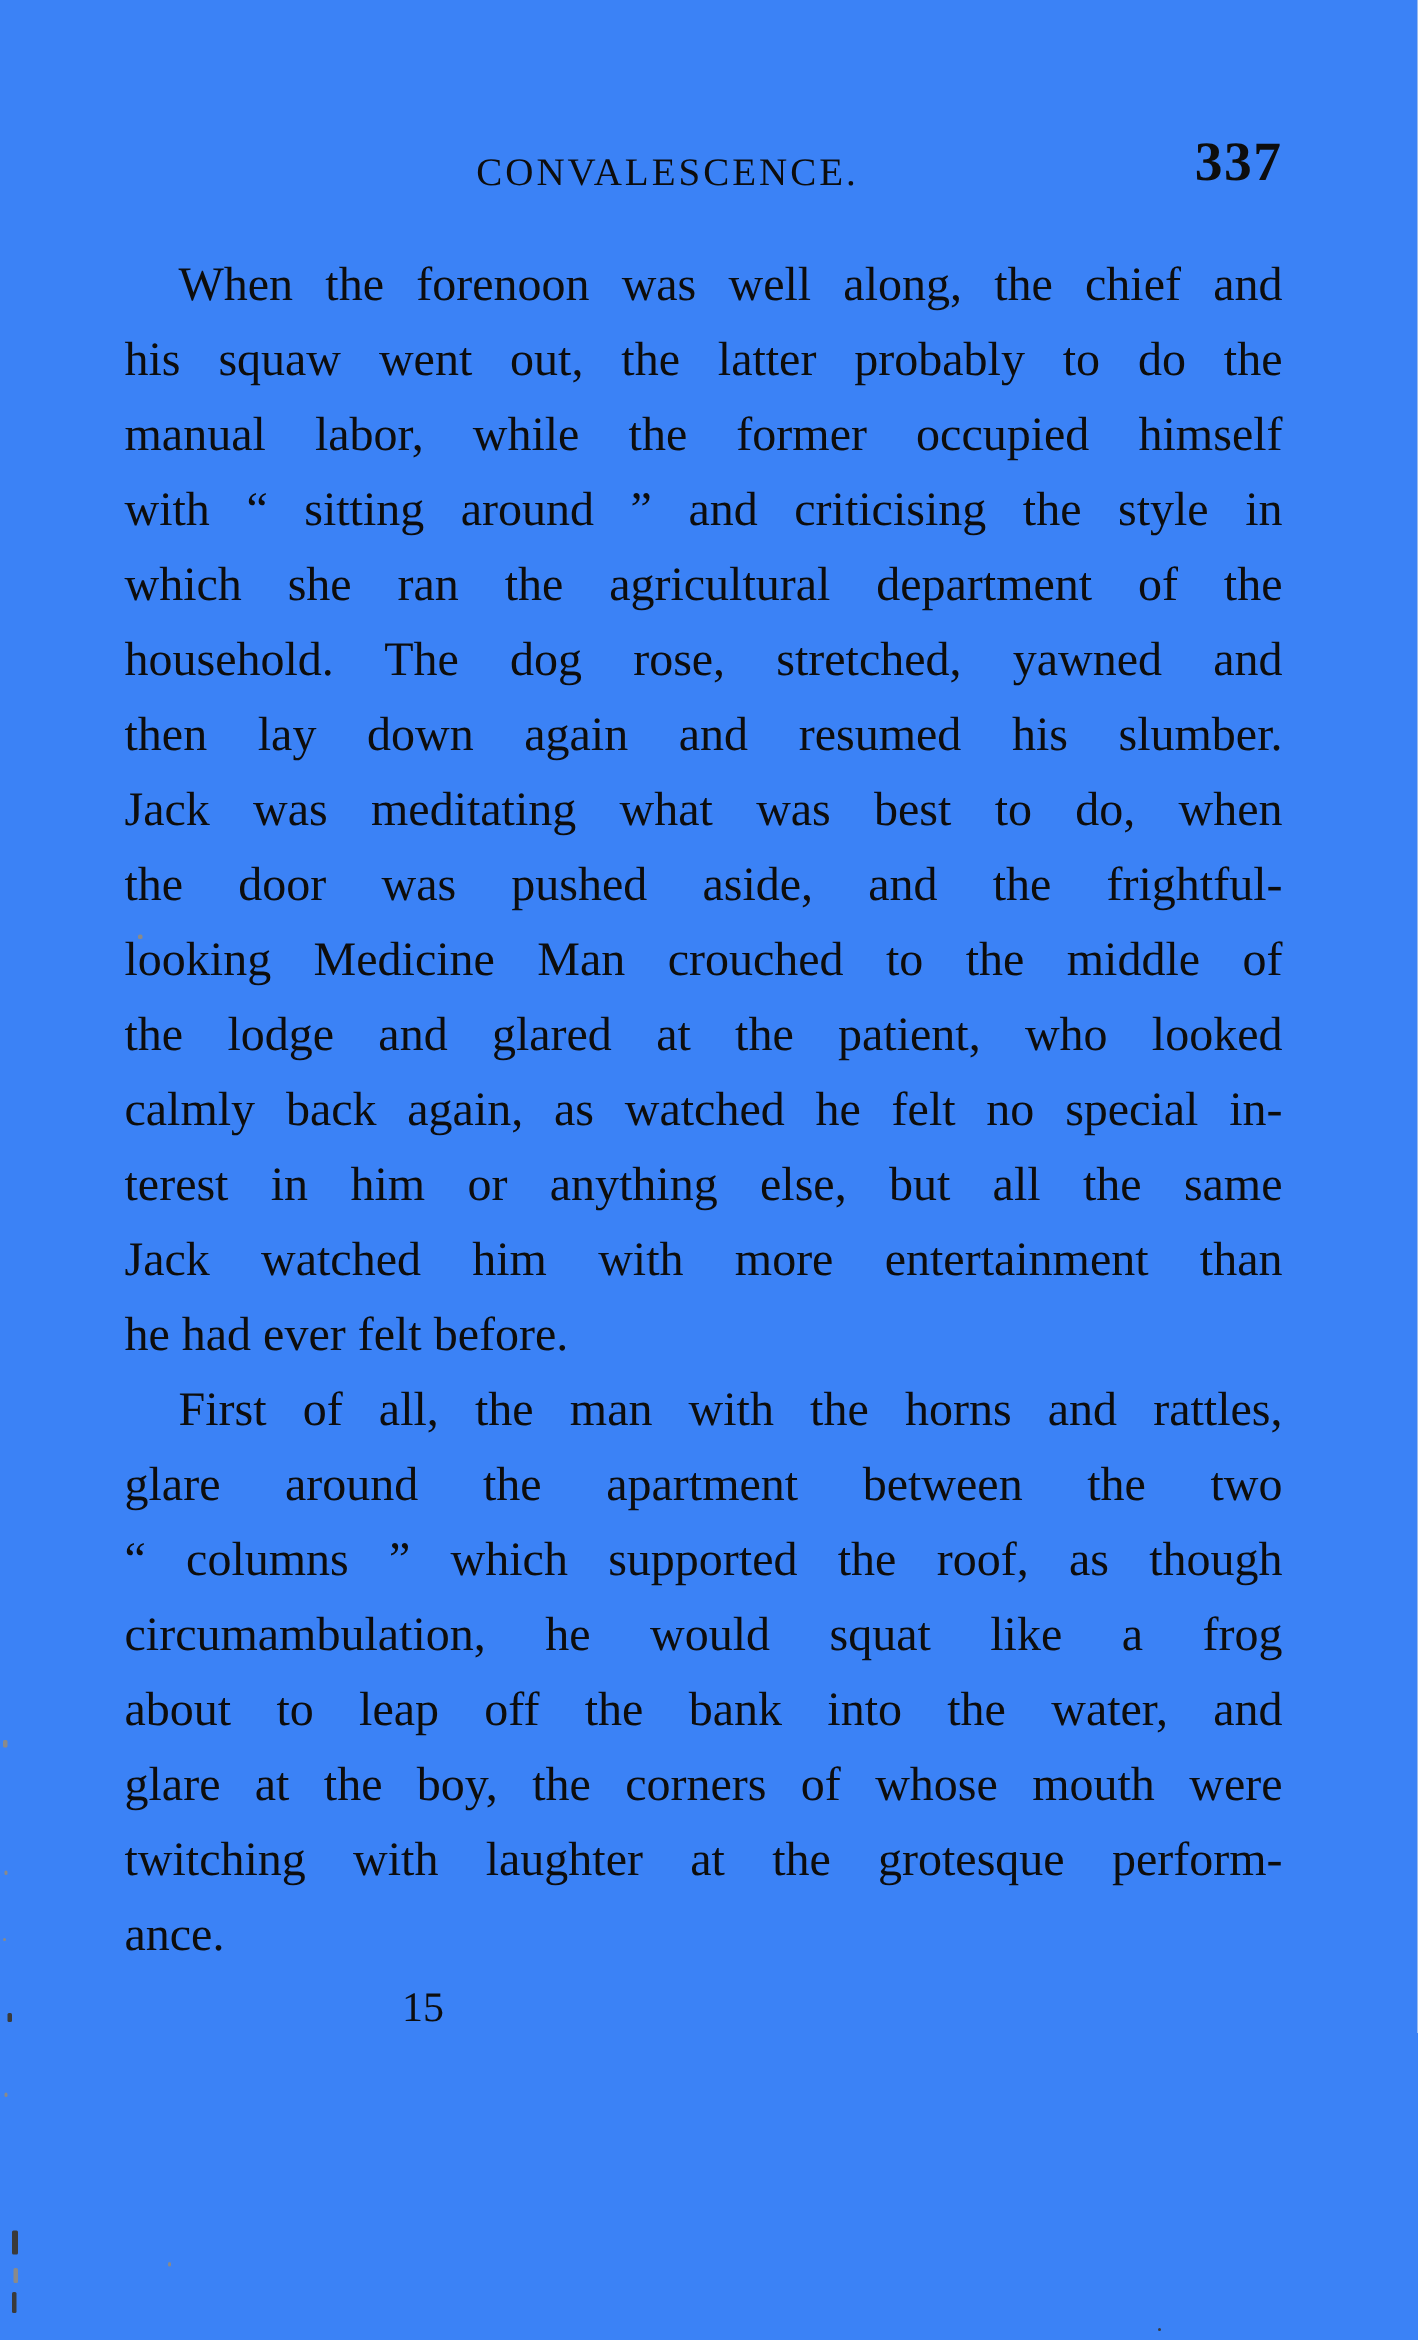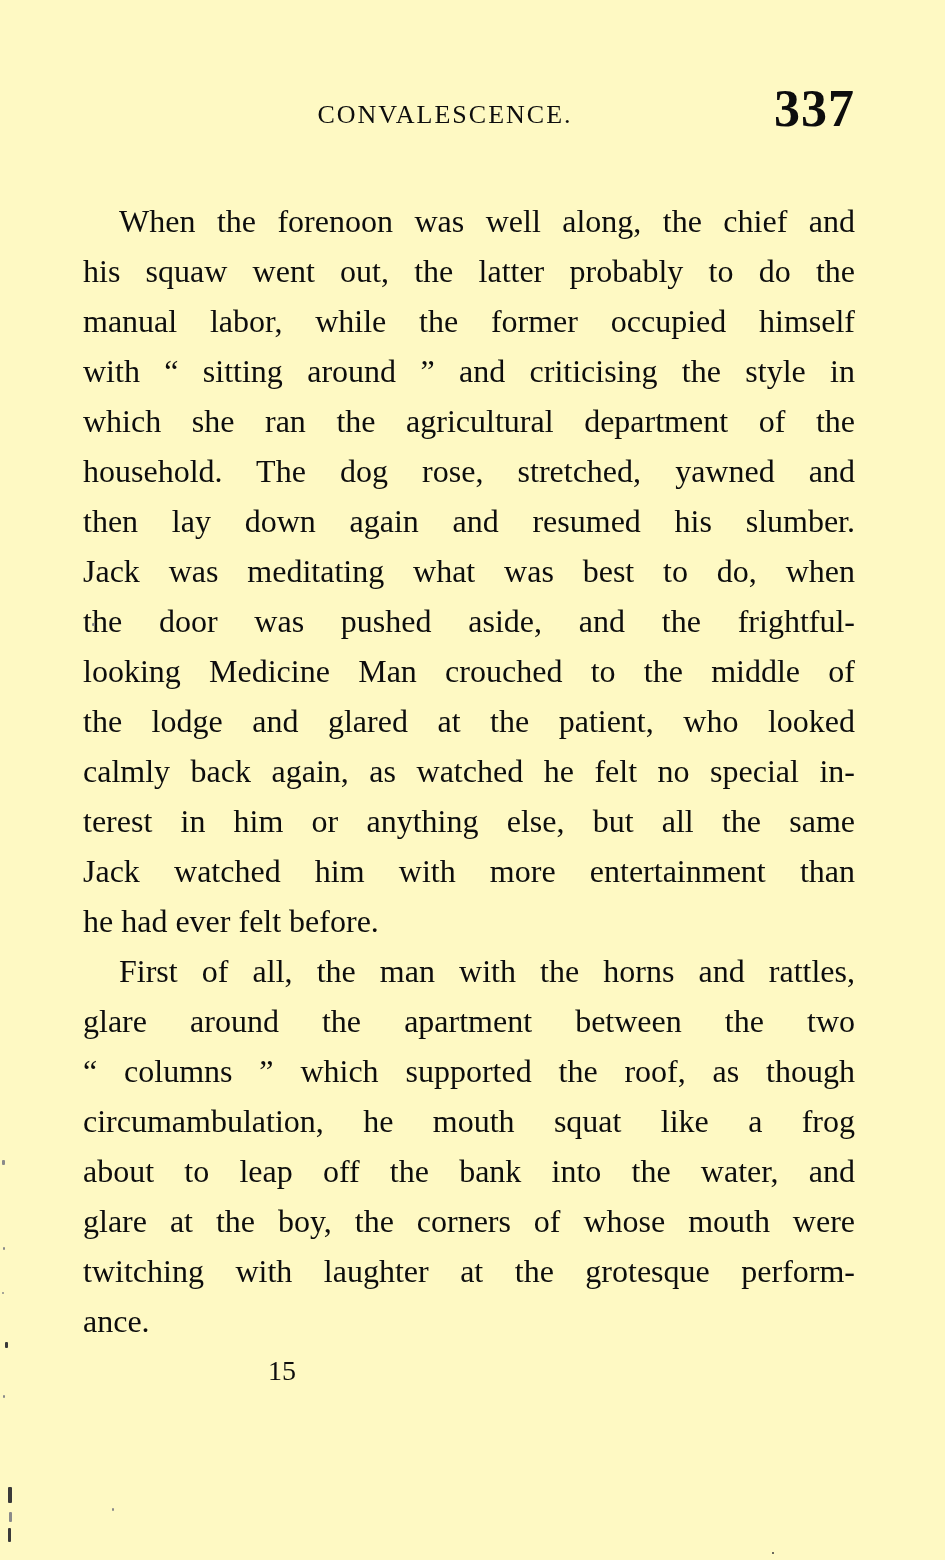--- a/index.html
+++ b/index.html
@@ -31,30 +31,30 @@
     transform: translateX(calc(-50% - 24px));
     font-size: 26px;
     letter-spacing: 2px;
     white-space: nowrap;
     font-weight: 500;
   }
   .folio {
     position: absolute;
     right: 0;
     top: 0;
-    font-size: 52px;
+    font-size: 37px;
     font-weight: bold;
     line-height: 42px;
     letter-spacing: 1px;
   }
   
   .text-block {
     position: absolute;
     left: 83px;
-    top: 196px;
+    top: 164px;
     width: 772px;
   }
   .ln {
     font-size: 32px;
     line-height: 50px;
     text-align: justify;
     text-align-last: justify;
     white-space: normal;
     height: 50px;
     overflow: visible;
@@ -70,21 +70,21 @@
   .spk {
     position: absolute;
     background: #3a3a3a;
     border-radius: 1px;
   }
   .spk.faint { background: #8a8a8a; }
 </style>
 </head>
 <body>
 
-<div class="page" style="background: #fef9c3; color: rgb(13, 13, 13);">
+<div class="page" style="background: #3b82f6; color: rgb(13, 13, 13);">
 
   <div class="header-row">
     <div class="running-head">CONVALESCENCE.</div>
     <div class="folio">337</div>
   </div>
 
   <div class="text-block">
     <div class="ln indent">When the forenoon was well along, the chief and</div>
     <div class="ln">his squaw went out, the latter probably  to do the</div>
     <div class="ln">manual labor, while the former occupied himself</div>
@@ -96,21 +96,21 @@
     <div class="ln">the door was pushed aside, and the frightful-</div>
     <div class="ln">looking Medicine Man crouched to the middle of</div>
     <div class="ln">the lodge and glared at the patient, who looked</div>
     <div class="ln">calmly back again, as watched he felt no special in-</div>
     <div class="ln">terest in him or anything else, but all the same</div>
     <div class="ln">Jack watched him with  more entertainment than</div>
     <div class="ln last">he had ever felt before.</div>
     <div class="ln indent">First of all, the man with the horns and rattles,</div>
     <div class="ln">glare around the apartment between the two</div>
     <div class="ln">“ columns ” which supported the roof, as though</div>
-    <div class="ln">circumambulation, he mouth squat like a frog</div>
+    <div class="ln">circumambulation, he would squat like a frog</div>
     <div class="ln">about to leap off the bank into the water, and</div>
     <div class="ln">glare at the boy, the corners of whose mouth  were</div>
     <div class="ln">twitching with laughter at the grotesque perform-</div>
     <div class="ln last">ance.</div>
     <div class="sig">15</div>
   </div>
 
   <div class="spk faint" style="left:2px;  top:1160px; width:3px; height:5px;"></div>
   <div class="spk faint" style="left:3px;  top:1247px; width:2px; height:3px;"></div>
   <div class="spk faint" style="left:2px;  top:1292px; width:2px; height:2px;"></div>

